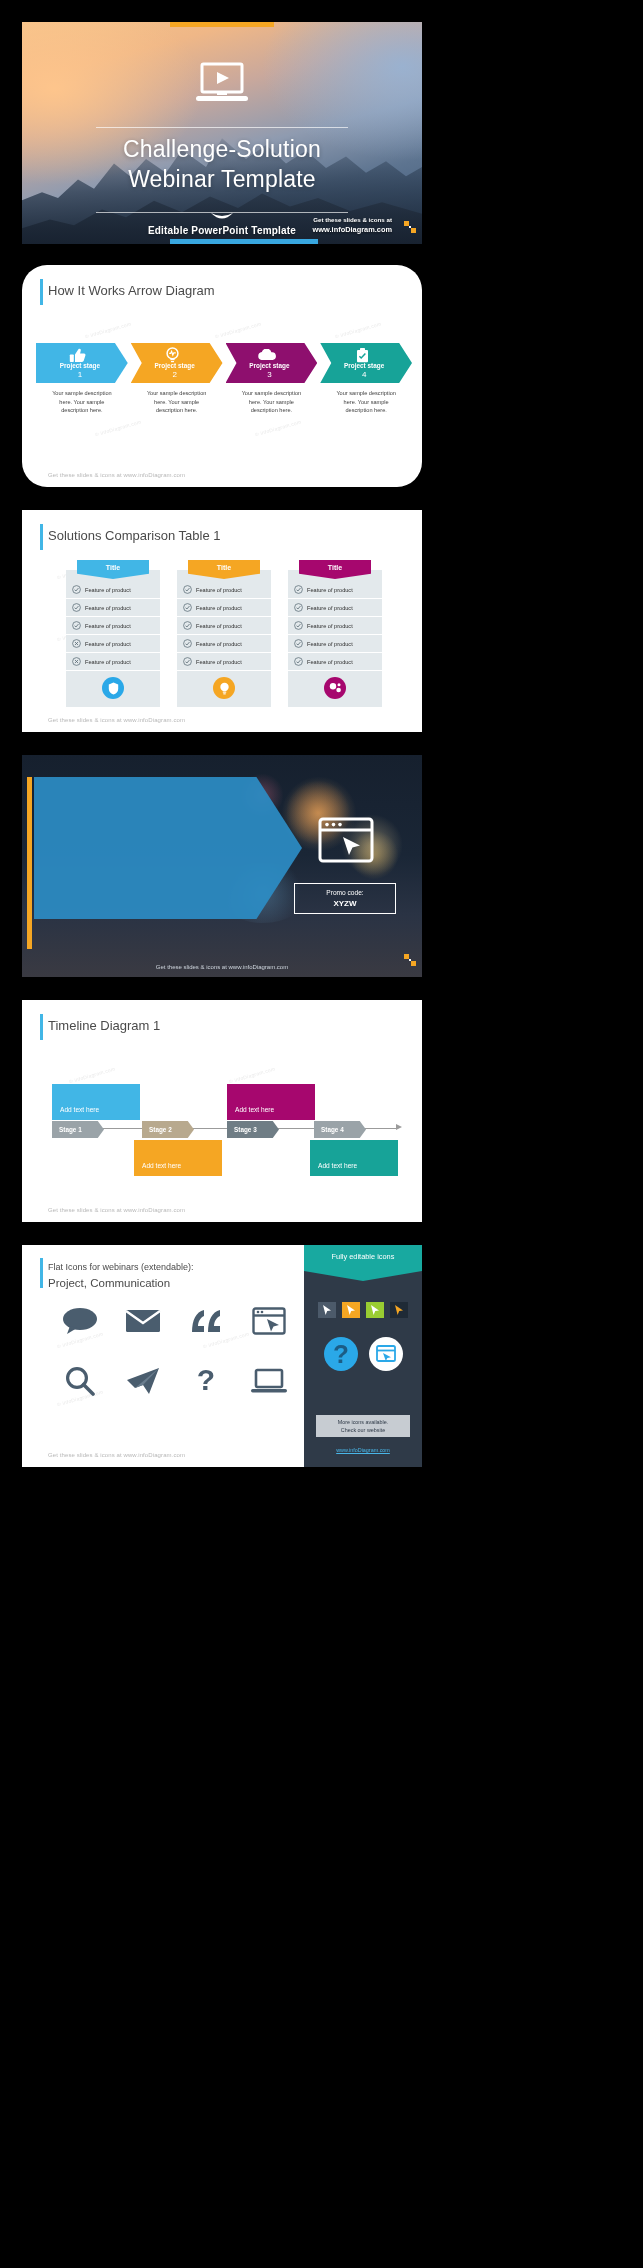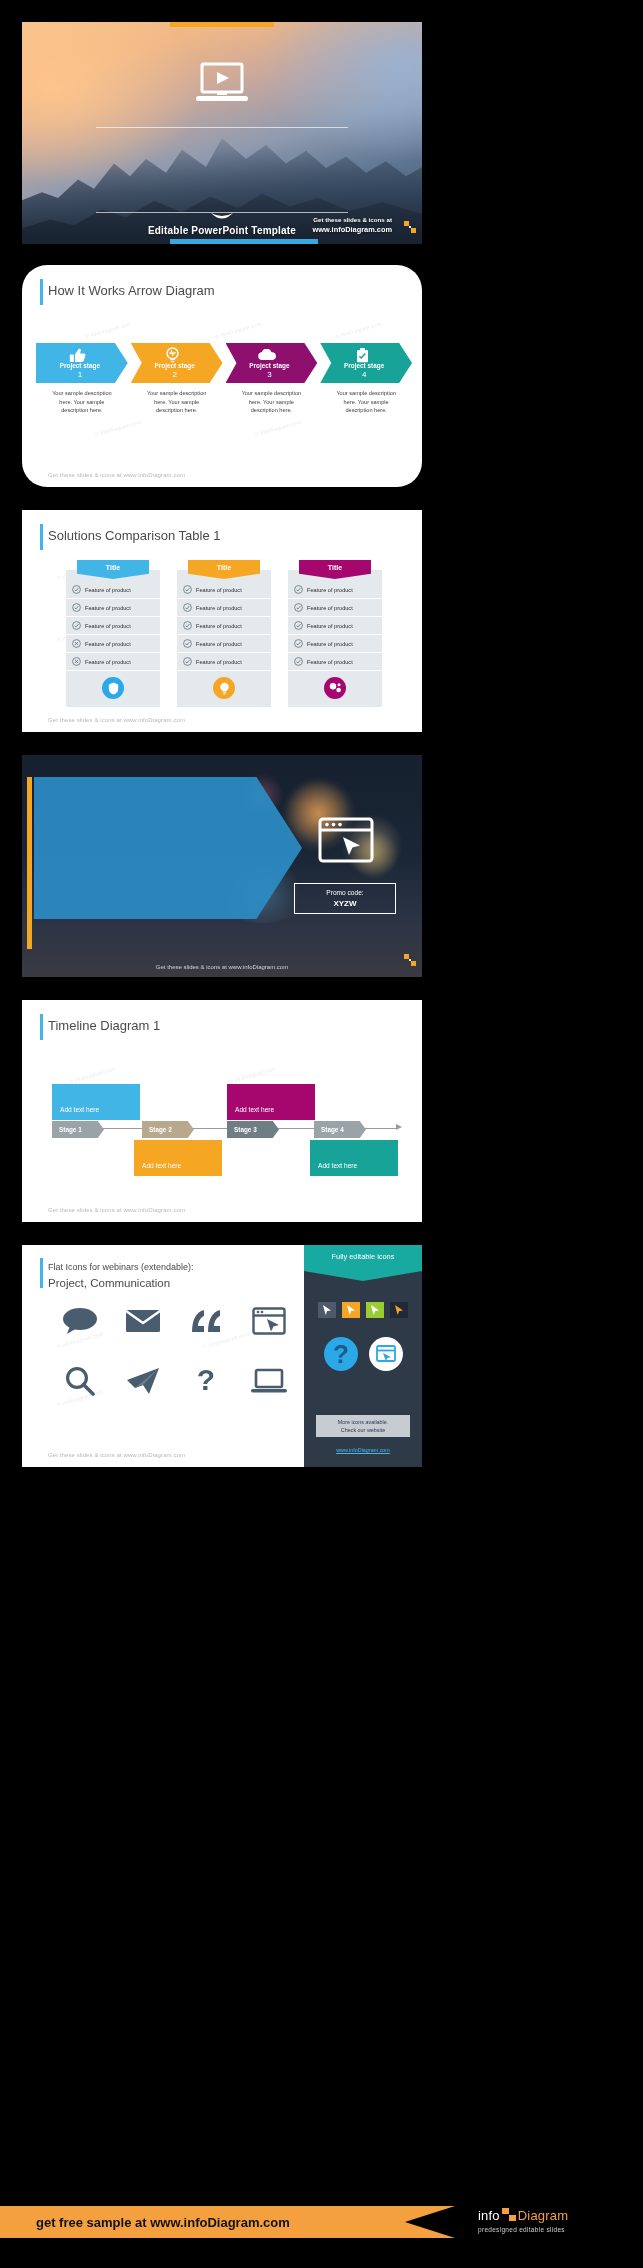--- a/index.html
+++ b/index.html
@@ -224,20 +224,24 @@
     <div class="s1-laptop">
       <svg width="56" height="44" viewBox="0 0 56 44">
         <rect x="8" y="2" width="40" height="28" rx="1.5" fill="none" stroke="#fff" stroke-width="3"></rect>
         <path d="M23 10 L35 16 L23 22 Z" fill="#fff"></path>
         <rect x="2" y="34" width="52" height="5" rx="2.5" fill="#fff"></rect>
         <rect x="23" y="30" width="10" height="3" fill="#fff"></rect>
       </svg>
     </div>
 
     <div class="s1-rule top"></div>
+    <div class="s1-title">
+      <span>Challenge-Solution</span><br>
+      <span>Webinar Template</span>
+    </div>
     <div class="s1-rule bot"></div>
     <div class="s1-chev">
       <svg width="22" height="9" viewBox="0 0 22 9">
           <path d="M0 0 Q11 11 22 0 Q11 6 0 0Z" fill="#fff"></path>
         </svg>
     </div>
 
     <div class="s1-sub">Editable PowerPoint Template</div>
 
     <div class="s1-get">
@@ -693,25 +697,14 @@
       <div class="s6-note">
         <div>More icons available.</div>
         <div>Check our website</div>
       </div>
       <div class="s6-link">www.infoDiagram.com</div>
     </div>
 
     <div class="sl-foot">Get these slides &amp; icons at www.infoDiagram.com</div>
   </div>
 
-  <div id="banner">
-    <div class="bn-orange">
-      <span>get free sample at www.infoDiagram.com</span>
-    </div>
-    <div class="bn-logo">
-      <div class="l1">
-        <span>info</span><span class="bn-sq"><i style="left:0;top:0;width:7px;height:6px"></i><i style="left:7px;top:7px;width:7px;height:6px"></i></span><span class="dia">Diagram</span>
-      </div>
-      <div class="l2">predesigned editable slides</div>
-    </div>
-  </div>
 
 </div>
 
 </body></html>

